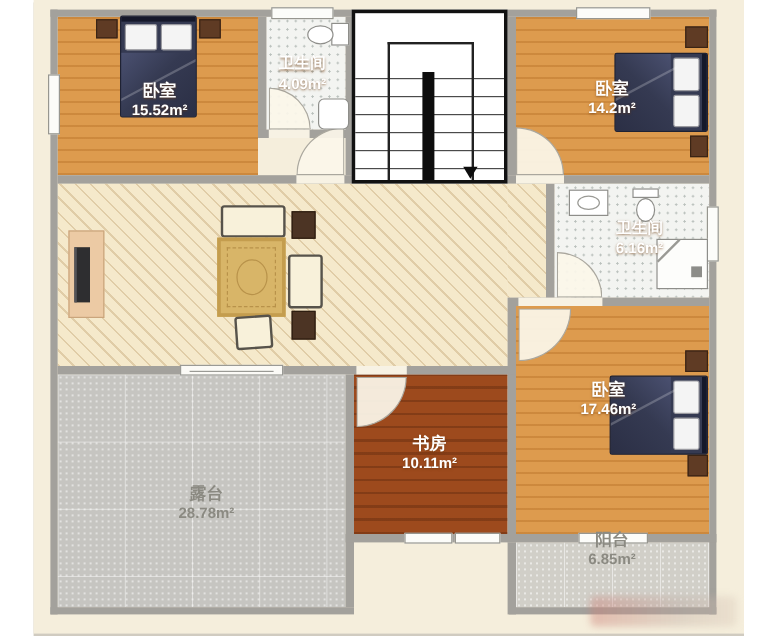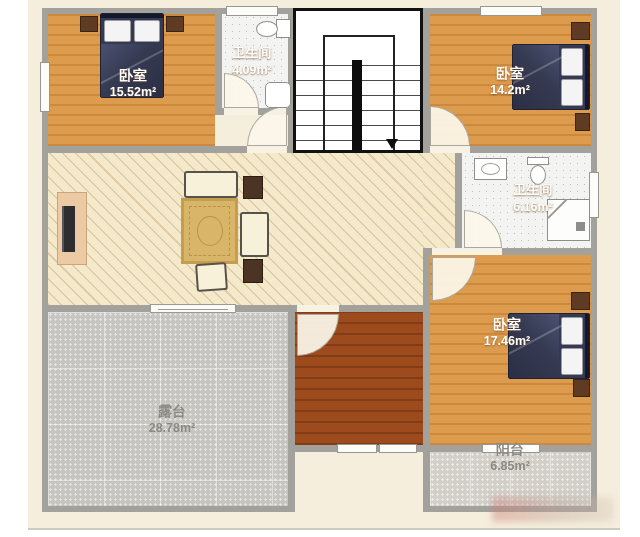--- a/index.html
+++ b/index.html
@@ -228,20 +228,24 @@
     <span class="area">14.2m²</span>
   </div>
   <div class="lbl" style="left:533px;top:182px;font-size:13px">
     <span>卫生间</span>
     <span class="area">6.16m²</span>
   </div>
   <div class="lbl" style="left:507px;top:315px">
     <span>卧室</span>
     <span class="area">17.46m²</span>
   </div>
+  <div class="lbl" style="left:358px;top:360px">
+    <span>书房</span>
+    <span class="area">10.11m²</span>
+  </div>
   <div class="lbl muted" style="left:172px;top:402px">
     <span>露台</span>
     <span class="area">28.78m²</span>
   </div>
   <div class="lbl muted" style="left:510px;top:440px">
     <span>阳台</span>
     <span class="area">6.85m²</span>
   </div>
 
   <div class="watermark"></div>

